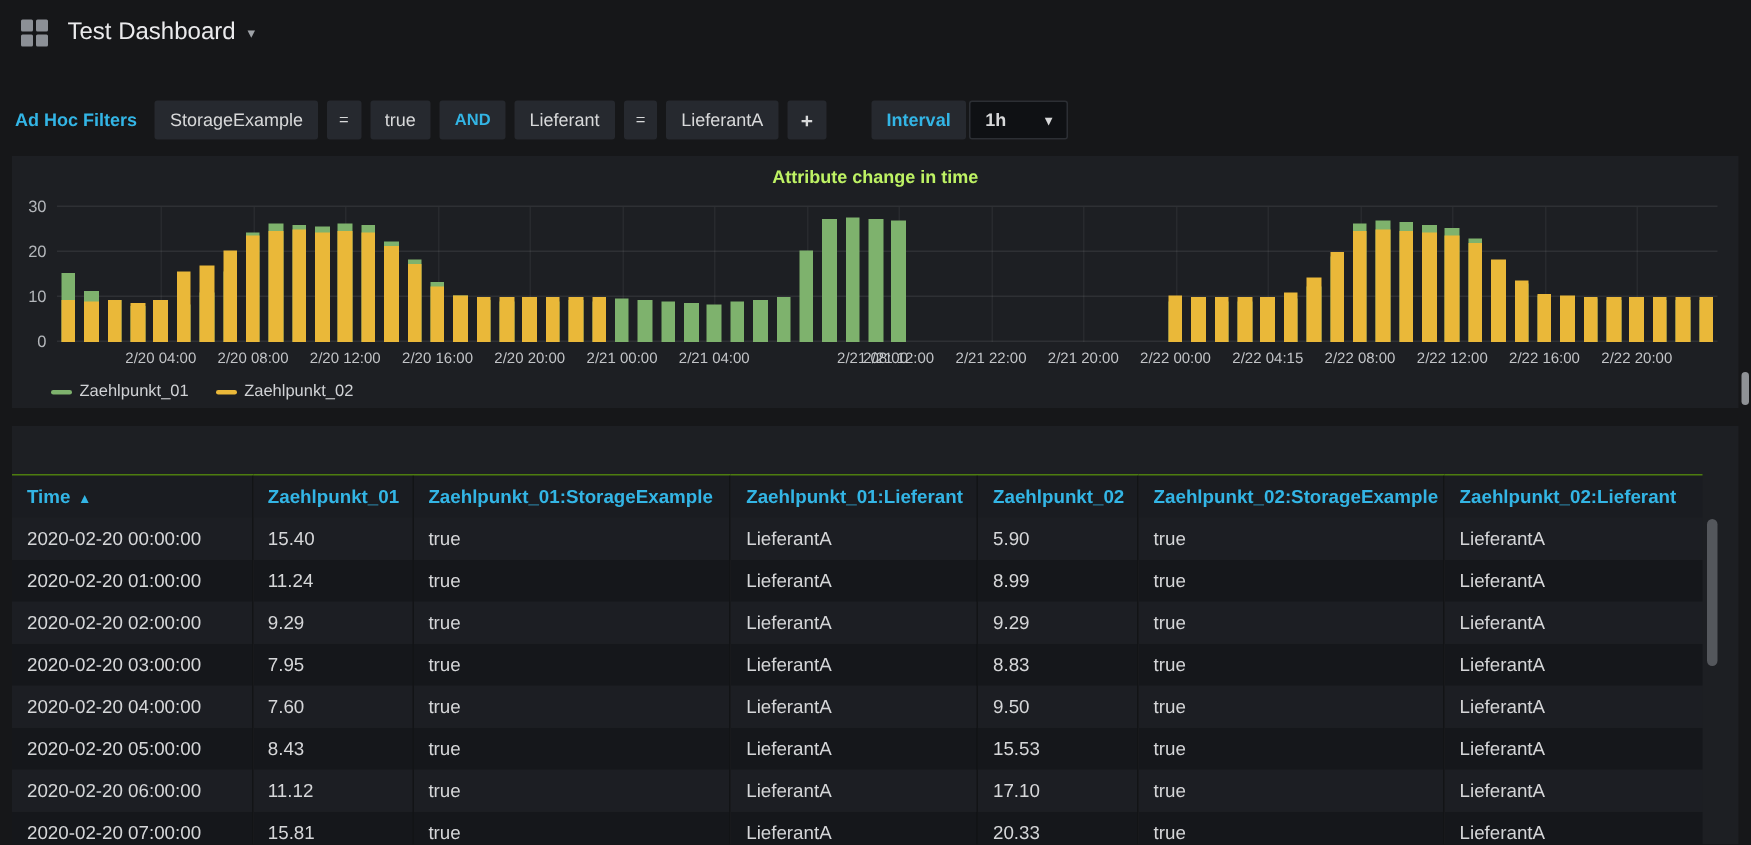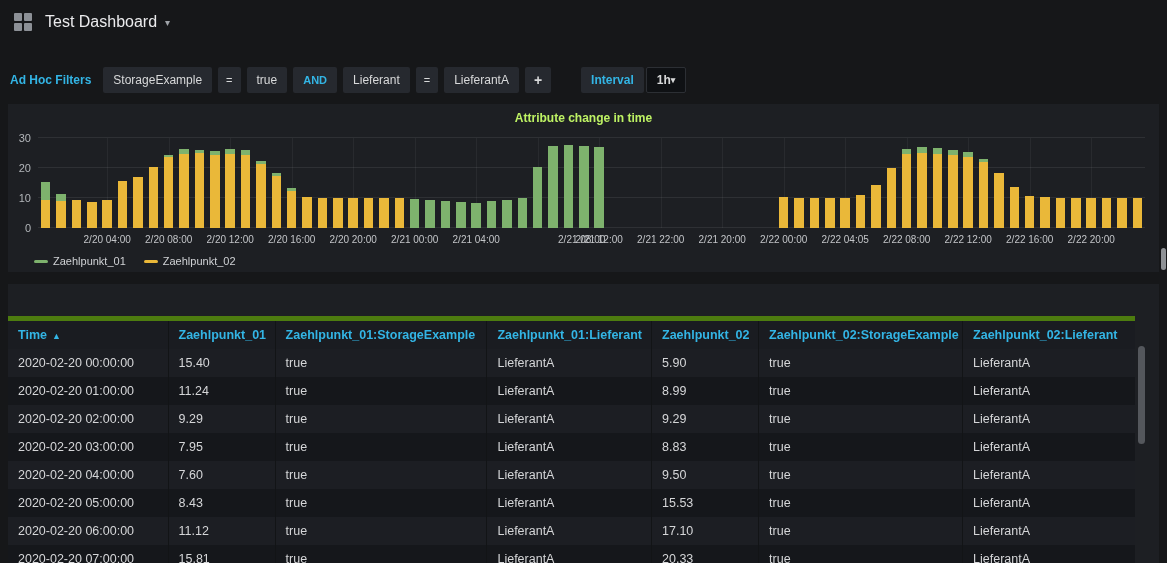--- a/index.html
+++ b/index.html
@@ -20,21 +20,21 @@
 
   
   .submenu { position:absolute; top:66px; left:10px; right:10px; height:28px; display:flex; align-items:center; gap:6px;text-align:center; }
   .adhoc { color:#33b5e5; font-weight:bold; font-size:12px; margin-right:6px; cursor:pointer; }
   .chip { height:26px; display:inline-flex; align-items:center; padding:0 10px; background:#26292f; border-radius:2px; font-size:12px; color:#d8d9da; cursor:pointer; white-space:nowrap; }
   .chip.op { padding:0 8px; font-size:11px; }
   .chip.cond { color:#33b5e5; font-weight:bold; font-size:11px; }
   .chip.add { padding:0 9px; font-weight:bold; font-size:14px; }
   .interval-group { margin-left:24px; display:flex; gap:2px; align-items:center; }
   .chip.interval-label { color:#33b5e5; font-weight:bold; }
-  .chip.interval-value { background:#0f1114; border:1px solid #2c2f34; gap:0; font-weight:bold; }
+  .chip.interval-value { background:#0f1114; border:1px solid #2c2f34; gap:26px; font-weight:bold; }
   .caret-sm { font-size:9px; color:#d8d9da; }
 
   
   .panel { position:absolute; background:#1d1f23; }
   .panel-title { text-align:center; padding-top:7px; font-size:12px; font-weight:bold; color:#bef264; cursor:pointer; }
 
   
   .chart-panel { top:104px; left:8px; right:8px; height:168px; }
   .y-axis { position:absolute; left:0; top:34px; width:26px; height:90px; }
   .ylabel { position:absolute; right:3px; transform:translateY(50%); font-size:11px; color:#b3b6ba; }
@@ -44,21 +44,21 @@
   .xlabel { position:absolute; top:calc(100% + 6px); transform:translateX(-50%); font-size:10px; color:#c3c5c8; white-space:nowrap; }
   .bar { position:absolute; bottom:0; }
   .legend { position:absolute; left:26px; bottom:5px; display:flex; gap:18px; align-items:center; }
   .legend-item { display:flex; align-items:center; gap:5px; font-size:11px; color:#d0d2d5; cursor:pointer; }
   .swatch { width:14px; height:3px; border-radius:2px; display:inline-block; }
   .chart-scroll-thumb { position:absolute; right:1px; top:248px; width:5px; height:22px; background:#8f9296; border-radius:3px; z-index:6; cursor:pointer; }
 
   
   .table-panel { top:284px; left:8px; right:8px; bottom:0; overflow:hidden; }
   .data-table { position:absolute; top:32px; left:0; width:calc(100% - 24px); border-collapse:collapse; table-layout:fixed; font-size:12.5px; }
-  .data-table th { text-align:left; color:#33b5e5; font-weight:600; font-size:12.5px; padding:7px 10px; background:#1a1c21; border-top:5px solid #4d7c0f; cursor:pointer; overflow:hidden; white-space:nowrap; }
+  .data-table th { text-align:left; color:#33b5e5; font-weight:600; font-size:12.5px; padding:7px 10px; background:#1a1c21; border-top:1px solid #4d7c0f; cursor:pointer; overflow:hidden; white-space:nowrap; }
   .data-table td { color:#d5d6d8; padding:7px 10px; overflow:hidden; white-space:nowrap; }
   .data-table td:not(:first-child), .data-table th:not(:first-child) { border-left:1px solid rgba(0,0,0,0.35); }
   .data-table tbody tr:nth-child(odd)  { background:#1c1e23; }
   .data-table tbody tr:nth-child(even) { background:#15171b; }
   .data-table col:nth-child(1){width:14.2%} .data-table col:nth-child(2){width:9.5%}
   .data-table col:nth-child(3){width:18.8%} .data-table col:nth-child(4){width:14.6%}
   .data-table col:nth-child(5){width:9.5%}  .data-table col:nth-child(6){width:18.1%}
   .data-table col:nth-child(7){width:15.3%}
   .sort { color:#33b5e5; font-size:9px; margin-left:5px; }
   .table-scrollbar { position:absolute; top:62px; bottom:4px; right:14px; width:7px; }
@@ -130,21 +130,21 @@
       <div class="xlabel" style="left: 45.1389%; margin-left: 44px;">2/21 08:00</div>
       <div class="vgrid" style="left: 50.6944%;"></div>
       <div class="xlabel" style="left: 50.6944%;">2/21 12:00</div>
       <div class="vgrid" style="left: 56.25%;"></div>
       <div class="xlabel" style="left: 56.25%;">2/21 22:00</div>
       <div class="vgrid" style="left: 61.8056%;"></div>
       <div class="xlabel" style="left: 61.8056%;">2/21 20:00</div>
       <div class="vgrid" style="left: 67.3611%;"></div>
       <div class="xlabel" style="left: 67.3611%;">2/22 00:00</div>
       <div class="vgrid" style="left: 72.9167%;"></div>
-      <div class="xlabel" style="left: 72.9167%;">2/22 04:05</div>
+      <div class="xlabel" style="left: 72.9167%;">2/22 04:15</div>
       <div class="vgrid" style="left: 78.4722%;"></div>
       <div class="xlabel" style="left: 78.4722%;">2/22 08:00</div>
       <div class="vgrid" style="left: 84.0278%;"></div>
       <div class="xlabel" style="left: 84.0278%;">2/22 12:00</div>
       <div class="vgrid" style="left: 89.5833%;"></div>
       <div class="xlabel" style="left: 89.5833%;">2/22 16:00</div>
       <div class="vgrid" style="left: 95.1389%;"></div>
       <div class="xlabel" style="left: 95.1389%;">2/22 20:00</div>
       <div class="bar" style="left: 0.263889%; width: 0.861111%; height: 51.3333%; background: rgb(126, 178, 109); z-index: 1;"></div>
       <div class="bar" style="left: 1.65278%; width: 0.861111%; height: 37.4667%; background: rgb(126, 178, 109); z-index: 1;"></div>

